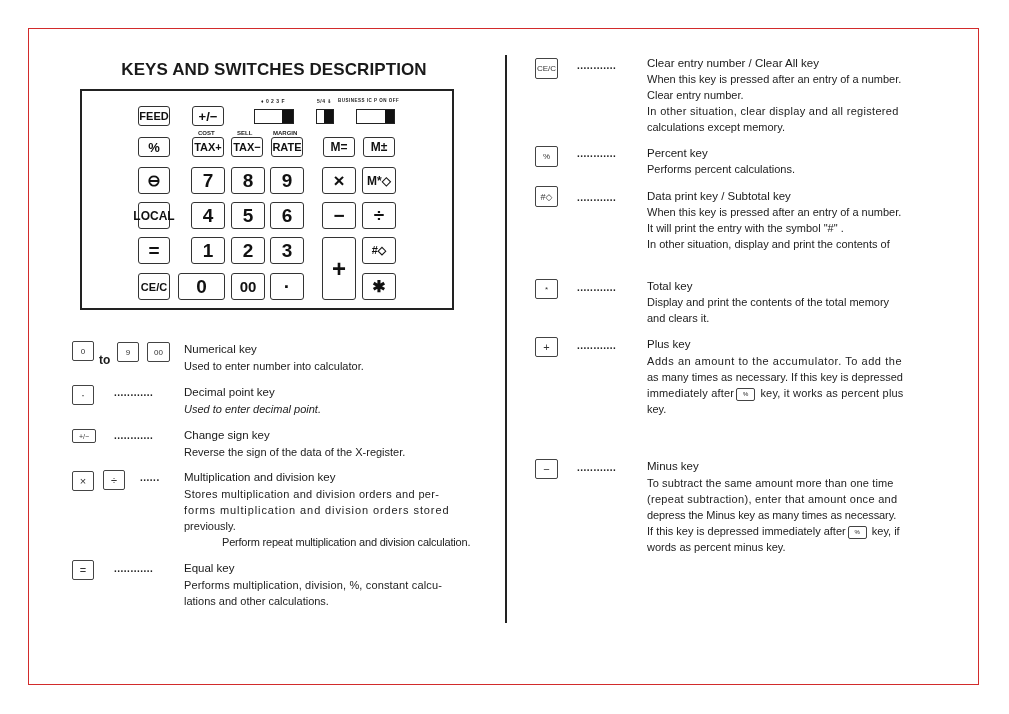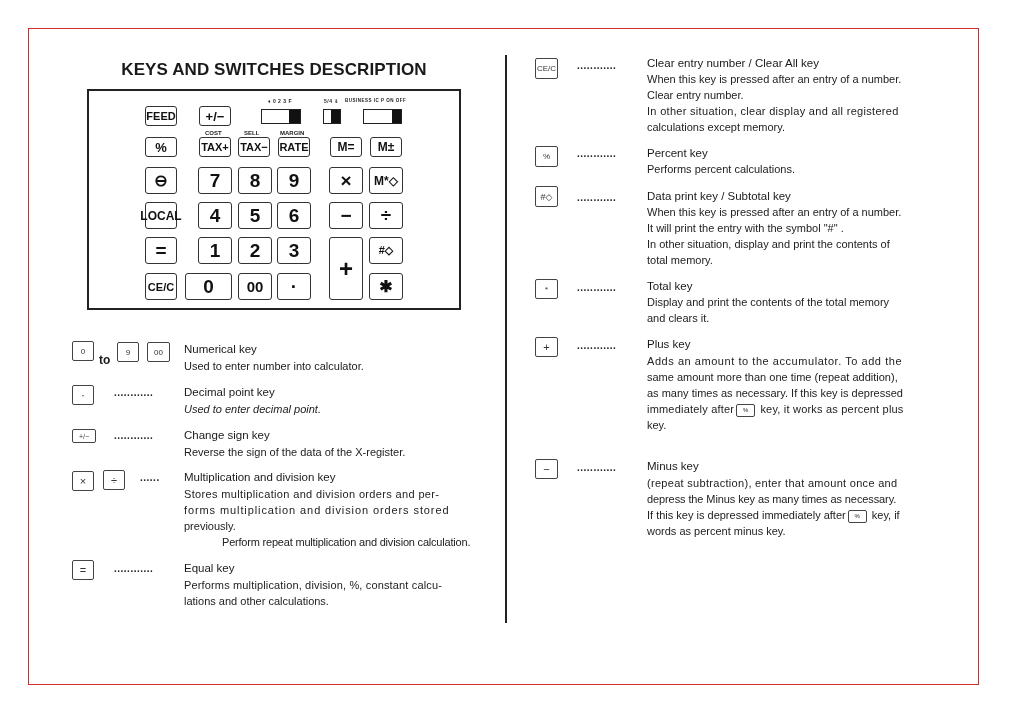--- a/index.html
+++ b/index.html
@@ -3,21 +3,21 @@
 <meta charset="utf-8">
 <style>
   html, body { margin:0; padding:0; background:#fff; }
   body { width:1009px; height:714px; position:relative; overflow:hidden;
          font-family:"Liberation Sans", sans-serif; color:#1a1a1a; }
   .frame { position:absolute; left:28px; top:28px; width:951px; height:657px;
            border:1.5px solid #d22b2b; box-sizing:border-box; }
   .divider { position:absolute; left:505px; top:55px; width:1.5px; height:568px; background:#222; }
   .title { position:absolute; left:88px; top:60px; width:372px; text-align:center;
            font-size:17px; font-weight:bold; letter-spacing:0.1px; }
-  .panel { position:absolute; left:87px; top:89px; width:374px; height:221px;
+  .panel { position:absolute; left:80px; top:89px; width:374px; height:221px;
            border:2px solid #222; box-sizing:border-box; }
   .k { position:absolute; border:1.3px solid #333; border-radius:3px; background:#fff;
        box-sizing:border-box; display:flex; align-items:center; justify-content:center;
        font-weight:bold; color:#111; }
   .k.sm { font-size:11px; font-family:"Liberation Sans Narrow","Liberation Sans",sans-serif; }
   .k.num { font-size:19px; }
   .lbl { position:absolute; font-size:6px; font-weight:bold; color:#222; }
   .sw { position:absolute; border:1.3px solid #222; box-sizing:border-box; background:#fff; }
   .sw .knob { position:absolute; right:0; top:0; bottom:0; background:#111; }
   .swlbl { position:absolute; font-size:5px; font-weight:bold; letter-spacing:0.5px; color:#222; white-space:nowrap; }
@@ -172,50 +172,49 @@
 </div>
 
 <div>
   <div class="mk" style="left:535px;top:186px;width:23px;height:21px;font-size:9px;">#◇</div>
   <div class="dots" style="left:577px;top:192px;">............</div>
   <div class="etitle" style="left:647px;top:190px;">Data print key / Subtotal key</div>
   <div class="edesc" style="left:647px;top:204px;width:292px;">
     <span class="line">When this key is pressed after an entry of a number.</span>
     <span class="line">It will print the entry with the symbol "#" .</span>
     <span class="line">In other situation, display and print the contents of</span>
-    <span class="line">total memory.</span>
   </div>
 </div>
 
 <div>
   <div class="mk" style="left:535px;top:279px;width:23px;height:20px;">*</div>
   <div class="dots" style="left:577px;top:282px;">............</div>
   <div class="etitle" style="left:647px;top:280px;">Total key</div>
   <div class="edesc" style="left:647px;top:294px;width:292px;">
     <span class="line">Display and print the contents of the total memory</span>
     <span class="line">and clears it.</span>
   </div>
 </div>
 
 <div>
   <div class="mk" style="left:535px;top:337px;width:23px;height:20px;font-size:11px;">+</div>
   <div class="dots" style="left:577px;top:340px;">............</div>
   <div class="etitle" style="left:647px;top:338px;">Plus key</div>
   <div class="edesc" style="left:647px;top:353px;width:292px;">
     <span class="line" style="letter-spacing:0.55px;">Adds an amount to the accumulator. To add the</span>
-    <span class="line">same amount more than one time (repeat addition),</span>
     <span class="line">as many times as necessary. If this key is depressed</span>
     <span class="line" style="letter-spacing:0.2px;"><span>immediately after</span><span class="ik">%</span> <span>key, it works as percent plus</span></span>
     <span class="line">key.</span>
   </div>
 </div>
 
 <div>
   <div class="mk" style="left:535px;top:459px;width:23px;height:20px;font-size:11px;">−</div>
   <div class="dots" style="left:577px;top:462px;">............</div>
   <div class="etitle" style="left:647px;top:460px;">Minus key</div>
   <div class="edesc" style="left:647px;top:475px;width:292px;">
+    <span class="line" style="letter-spacing:0.15px;">To subtract the same amount more than one time</span>
     <span class="line" style="letter-spacing:0.3px;">(repeat subtraction), enter that amount once and</span>
     <span class="line" style="letter-spacing:-0.1px;">depress the Minus key as many times as necessary.</span>
     <span class="line"><span>If this key is depressed immediately after</span><span class="ik">%</span> <span>key, if</span></span>
     <span class="line">words as percent minus key.</span>
   </div>
 </div>
 
 </body></html>

